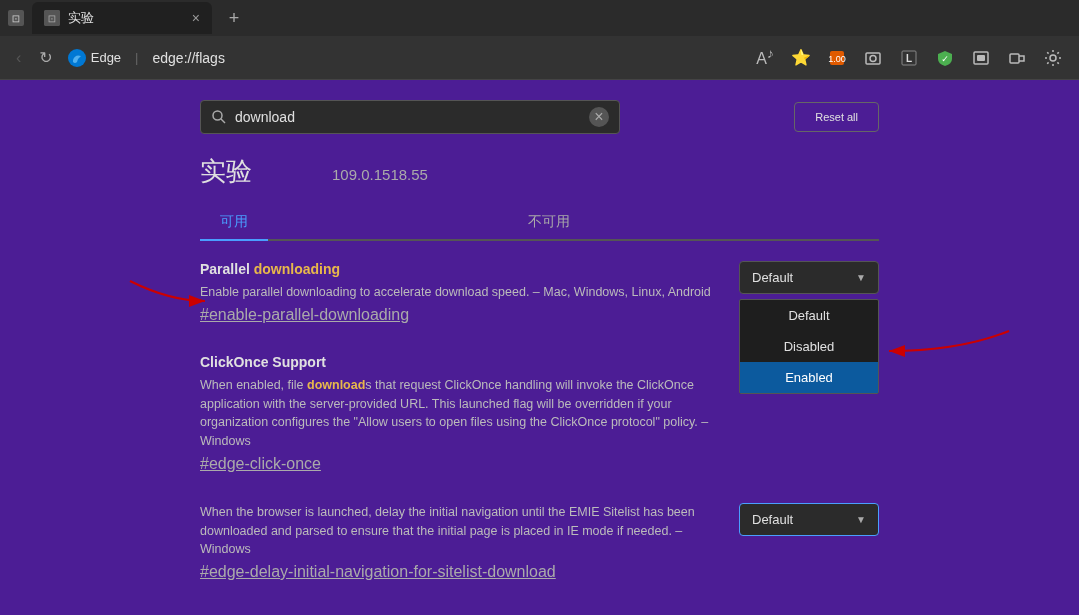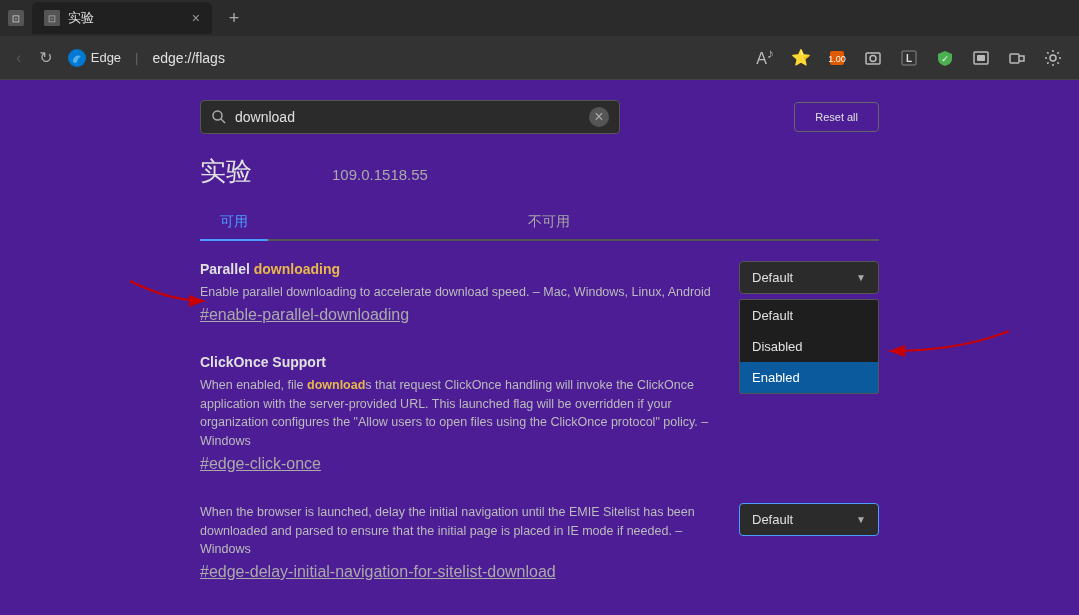--- a/index.html
+++ b/index.html
@@ -199,20 +199,21 @@
       text-decoration: underline;
       cursor: pointer;
     }
     .feature-control {
       margin-left: 20px;
       min-width: 140px;
       display: flex;
       flex-direction: column;
       align-items: stretch;
       position: relative;
+      text-align: center;
     }
 
     
     .dropdown-btn {
       display: flex;
       align-items: center;
       justify-content: space-between;
       background: #2b2b2b;
       border: 1px solid #555;
       color: #e0e0e0;

